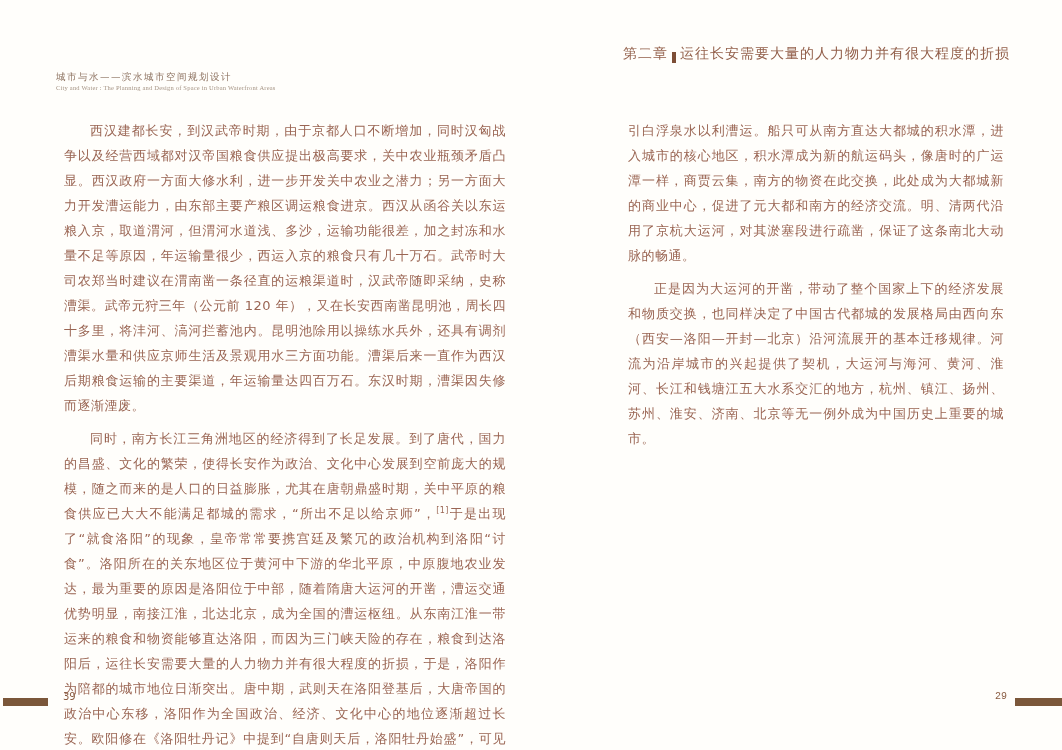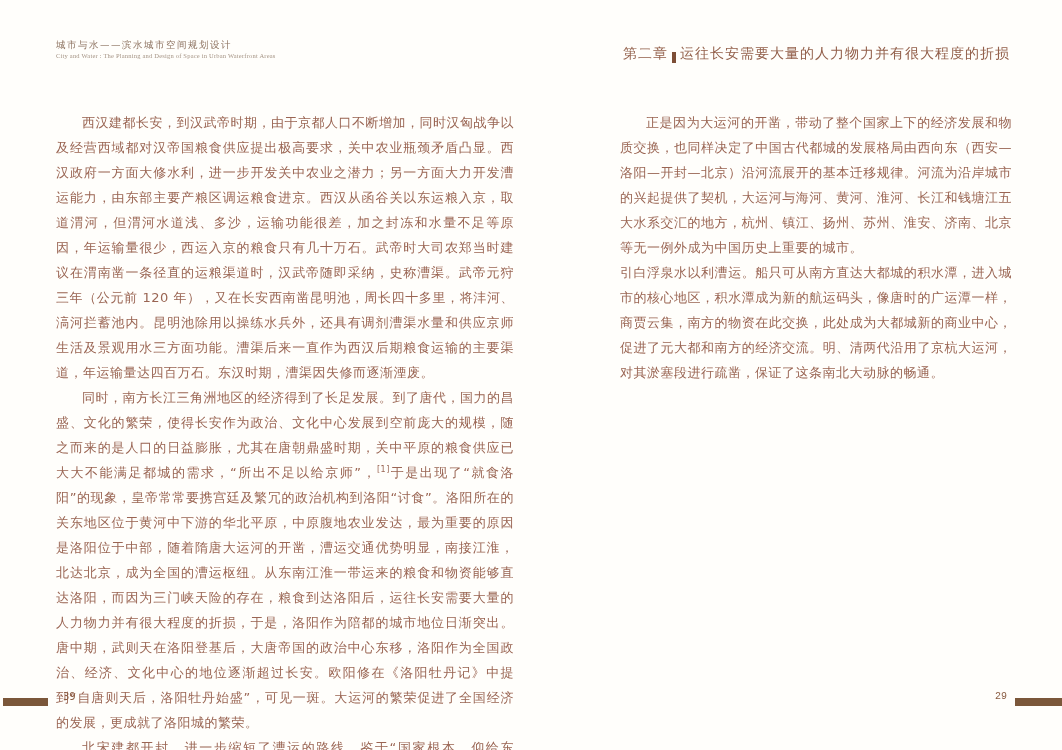--- a/index.html
+++ b/index.html
@@ -7,40 +7,40 @@
     position: relative;
     width: 1062px;
     height: 750px;
     background: #fffefb;
     overflow: hidden;
     font-family: "DejaVu Sans", sans-serif;
   }
   
   .hdr-left { position: absolute; left: 56px; top: 39px; }
   .hdr-cn {
-    font-size: 9.5px; color: #8d7260; letter-spacing: 1.5px; line-height: 12px;
+    font-size: 9.5px; color: #8d7260; letter-spacing: 1.5px; line-height: 12px; margin-top: 32px;
   }
   .hdr-en {
     font-size: 6.5px; color: #a59485; letter-spacing: 0.2px; line-height: 9px;
     font-family: "Liberation Serif", serif;
   }
   .hdr-right {
     position: absolute; right: 52px; top: 45px;
     display: flex; align-items: flex-end;
     font-size: 14px; color: #93604b; letter-spacing: 1px;
   }
   .chapter-marker {
     display: inline-block; width: 4px; height: 11px;
     background: #7d4e36; margin: 0 4px;
   }
   
   .body-left  { position: absolute; left: 56px;  top: 110px; width: 458px; }
   .body-right { position: absolute; left: 620px; top: 110px; width: 392px; }
   p.body-para {
-    margin: 0; font-size: 13px; line-height: 25px;
+    margin: 8px; font-size: 13px; line-height: 25px;
     color: #9a6553; text-align: justify; text-indent: 2em;
     letter-spacing: 0.5px;
   }
   p.no-indent { text-indent: 0; }
   p.body-para sup { font-size: 8px; line-height: 0; color: #9a6553; }
   
   .footer-bar-left  { position: absolute; left: 3px;    top: 698px; width: 45px; height: 8px; background: #7b573a; }
   .footer-bar-right { position: absolute; left: 1015px; top: 698px; width: 47px; height: 8px; background: #7b573a; }
   .pagenum-left  { position: absolute; left: 63px;  top: 691px; font-size: 10px; color: #8a5c42; }
   .pagenum-right { position: absolute; right: 55px; top: 691px; font-size: 10px; color: #8a5c42; font-family: Liberation Mono, monospace; }
@@ -61,22 +61,22 @@
     <span>运往长安需要大量的人力物力并有很大程度的折损</span>
   </div>
 
   <div class="body-left">
     <p class="body-para">西汉建都长安，到汉武帝时期，由于京都人口不断增加，同时汉匈战争以及经营西域都对汉帝国粮食供应提出极高要求，关中农业瓶颈矛盾凸显。西汉政府一方面大修水利，进一步开发关中农业之潜力；另一方面大力开发漕运能力，由东部主要产粮区调运粮食进京。西汉从函谷关以东运粮入京，取道渭河，但渭河水道浅、多沙，运输功能很差，加之封冻和水量不足等原因，年运输量很少，西运入京的粮食只有几十万石。武帝时大司农郑当时建议在渭南凿一条径直的运粮渠道时，汉武帝随即采纳，史称漕渠。武帝元狩三年（公元前 120 年），又在长安西南凿昆明池，周长四十多里，将沣河、滈河拦蓄池内。昆明池除用以操练水兵外，还具有调剂漕渠水量和供应京师生活及景观用水三方面功能。漕渠后来一直作为西汉后期粮食运输的主要渠道，年运输量达四百万石。东汉时期，漕渠因失修而逐渐湮废。</p>
     <p class="body-para"><span>同时，南方长江三角洲地区的经济得到了长足发展。到了唐代，国力的昌盛、文化的繁荣，使得长安作为政治、文化中心发展到空前庞大的规模，随之而来的是人口的日益膨胀，尤其在唐朝鼎盛时期，关中平原的粮食供应已大大不能满足都城的需求，“所出不足以给京师”，</span><sup>[1]</sup><span>于是出现了“就食洛阳”的现象，皇帝常常要携宫廷及繁冗的政治机构到洛阳“讨食”。洛阳所在的关东地区位于黄河中下游的华北平原，中原腹地农业发达，最为重要的原因是洛阳位于中部，随着隋唐大运河的开凿，漕运交通优势明显，南接江淮，北达北京，成为全国的漕运枢纽。从东南江淮一带运来的粮食和物资能够直达洛阳，而因为三门峡天险的存在，粮食到达洛阳后，运往长安需要大量的人力物力并有很大程度的折损，于是，洛阳作为陪都的城市地位日渐突出。唐中期，武则天在洛阳登基后，大唐帝国的政治中心东移，洛阳作为全国政治、经济、文化中心的地位逐渐超过长安。欧阳修在《洛阳牡丹记》中提到“自唐则天后，洛阳牡丹始盛”，可见一斑。大运河的繁荣促进了全国经济的发展，更成就了洛阳城的繁荣。</span></p>
     <p class="body-para">北宋建都开封，进一步缩短了漕运的路线。鉴于“国家根本，仰给东南”的方针，北宋的漕运线路比唐朝要近一半，由淮入汴，水道畅通，不需接运，宋朝开创了我国漕运史的最高纪录。到了元代，首都迁移到北京，而原来的大运河要绕到洛阳才能到长江三角洲地区，因此，元代重修了京杭大运河，使得水道缩短了 900 多千米，同时在京城</p>
   </div>
 
   <div class="body-right">
+    <p class="body-para no-indent">引白浮泉水以利漕运。船只可从南方直达大都城的积水潭，进入城市的核心地区，积水潭成为新的航运码头，像唐时的广运潭一样，商贾云集，南方的物资在此交换，此处成为大都城新的商业中心，促进了元大都和南方的经济交流。明、清两代沿用了京杭大运河，对其淤塞段进行疏凿，保证了这条南北大动脉的畅通。</p>
     <p class="body-para">正是因为大运河的开凿，带动了整个国家上下的经济发展和物质交换，也同样决定了中国古代都城的发展格局由西向东（西安—洛阳—开封—北京）沿河流展开的基本迁移规律。河流为沿岸城市的兴起提供了契机，大运河与海河、黄河、淮河、长江和钱塘江五大水系交汇的地方，杭州、镇江、扬州、苏州、淮安、济南、北京等无一例外成为中国历史上重要的城市。</p>
-    <p class="body-para no-indent">引白浮泉水以利漕运。船只可从南方直达大都城的积水潭，进入城市的核心地区，积水潭成为新的航运码头，像唐时的广运潭一样，商贾云集，南方的物资在此交换，此处成为大都城新的商业中心，促进了元大都和南方的经济交流。明、清两代沿用了京杭大运河，对其淤塞段进行疏凿，保证了这条南北大动脉的畅通。</p>
   </div>
 
   <div class="footer-bar-left"></div>
   <div class="pagenum-left">39</div>
   <div class="pagenum-right">29</div>
   <div class="footer-bar-right"></div>
 
 </div>
 
 </body></html>

